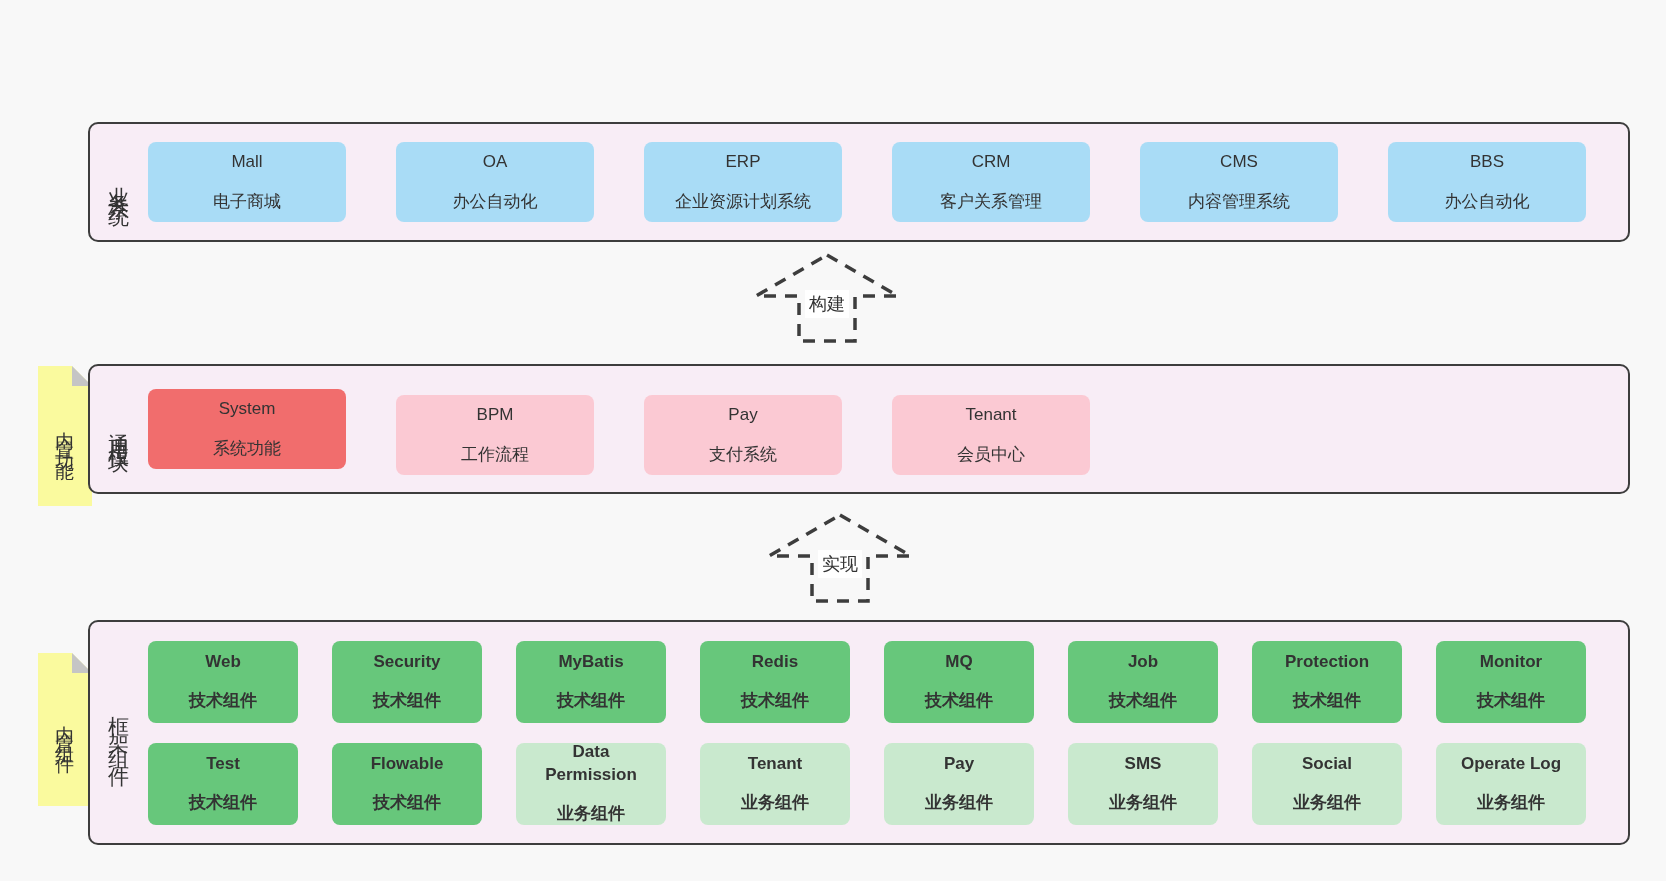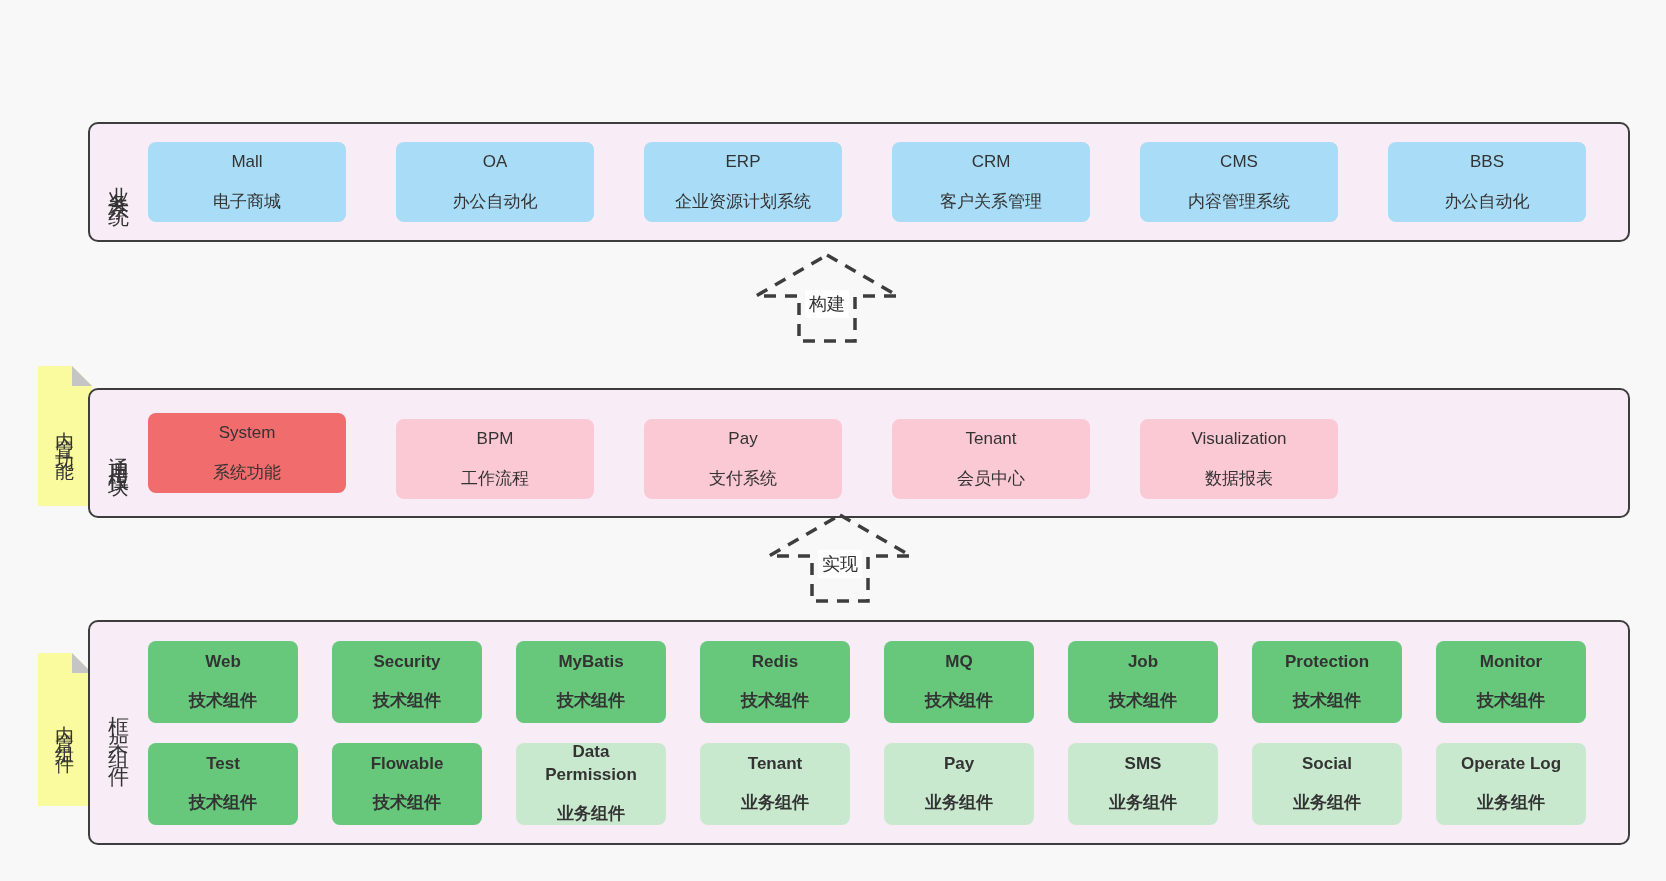--- a/index.html
+++ b/index.html
@@ -16,21 +16,21 @@
   .panel{
     position:absolute;left:88px;width:1542px;
     background:var(--panel-bg,#f8edf6);
     border:2px solid var(--panel-border,#3d3d3d);
     border-radius:10px;
     display:flex;align-items:center;
     box-sizing:border-box;
     z-index:2;
   }
   .panel-business{top:122px;height:120px;}
-  .panel-modules{top:388px;height:130px;}
+  .panel-modules{top:364px;height:130px;}
   .panel-framework{top:620px;height:225px;}
 
   .side-label{
     flex:0 0 58px;width:58px;
     display:flex;align-items:center;justify-content:center;
     writing-mode:vertical-rl;text-orientation:upright;
     font-size:21px;line-height:1;letter-spacing:6px;
     color:var(--text,#333);
     user-select:none;
   }
@@ -147,24 +147,20 @@
           <div class="box-subtitle">工作流程</div>
         </div>
         <div class="box pink">
           <div class="box-title">Pay</div>
           <div class="box-subtitle">支付系统</div>
         </div>
         <div class="box pink">
           <div class="box-title">Tenant</div>
           <div class="box-subtitle">会员中心</div>
         </div>
-        <div class="box pink">
-          <div class="box-title">Visualization</div>
-          <div class="box-subtitle">数据报表</div>
-        </div>
       </div>
   </section>
 
   <div class="arrow arrow-implement">
     <svg viewBox="0 0 150 92">
       <polygon points="75,3 146,44 103,44 103,89 47,89 47,44 4,44" fill="none" stroke="#3d3d3d" stroke-width="3.5" stroke-dasharray="12 9" stroke-linejoin="miter"></polygon>
     </svg>
     <span class="arrow-label">实现</span>
   </div>
 

